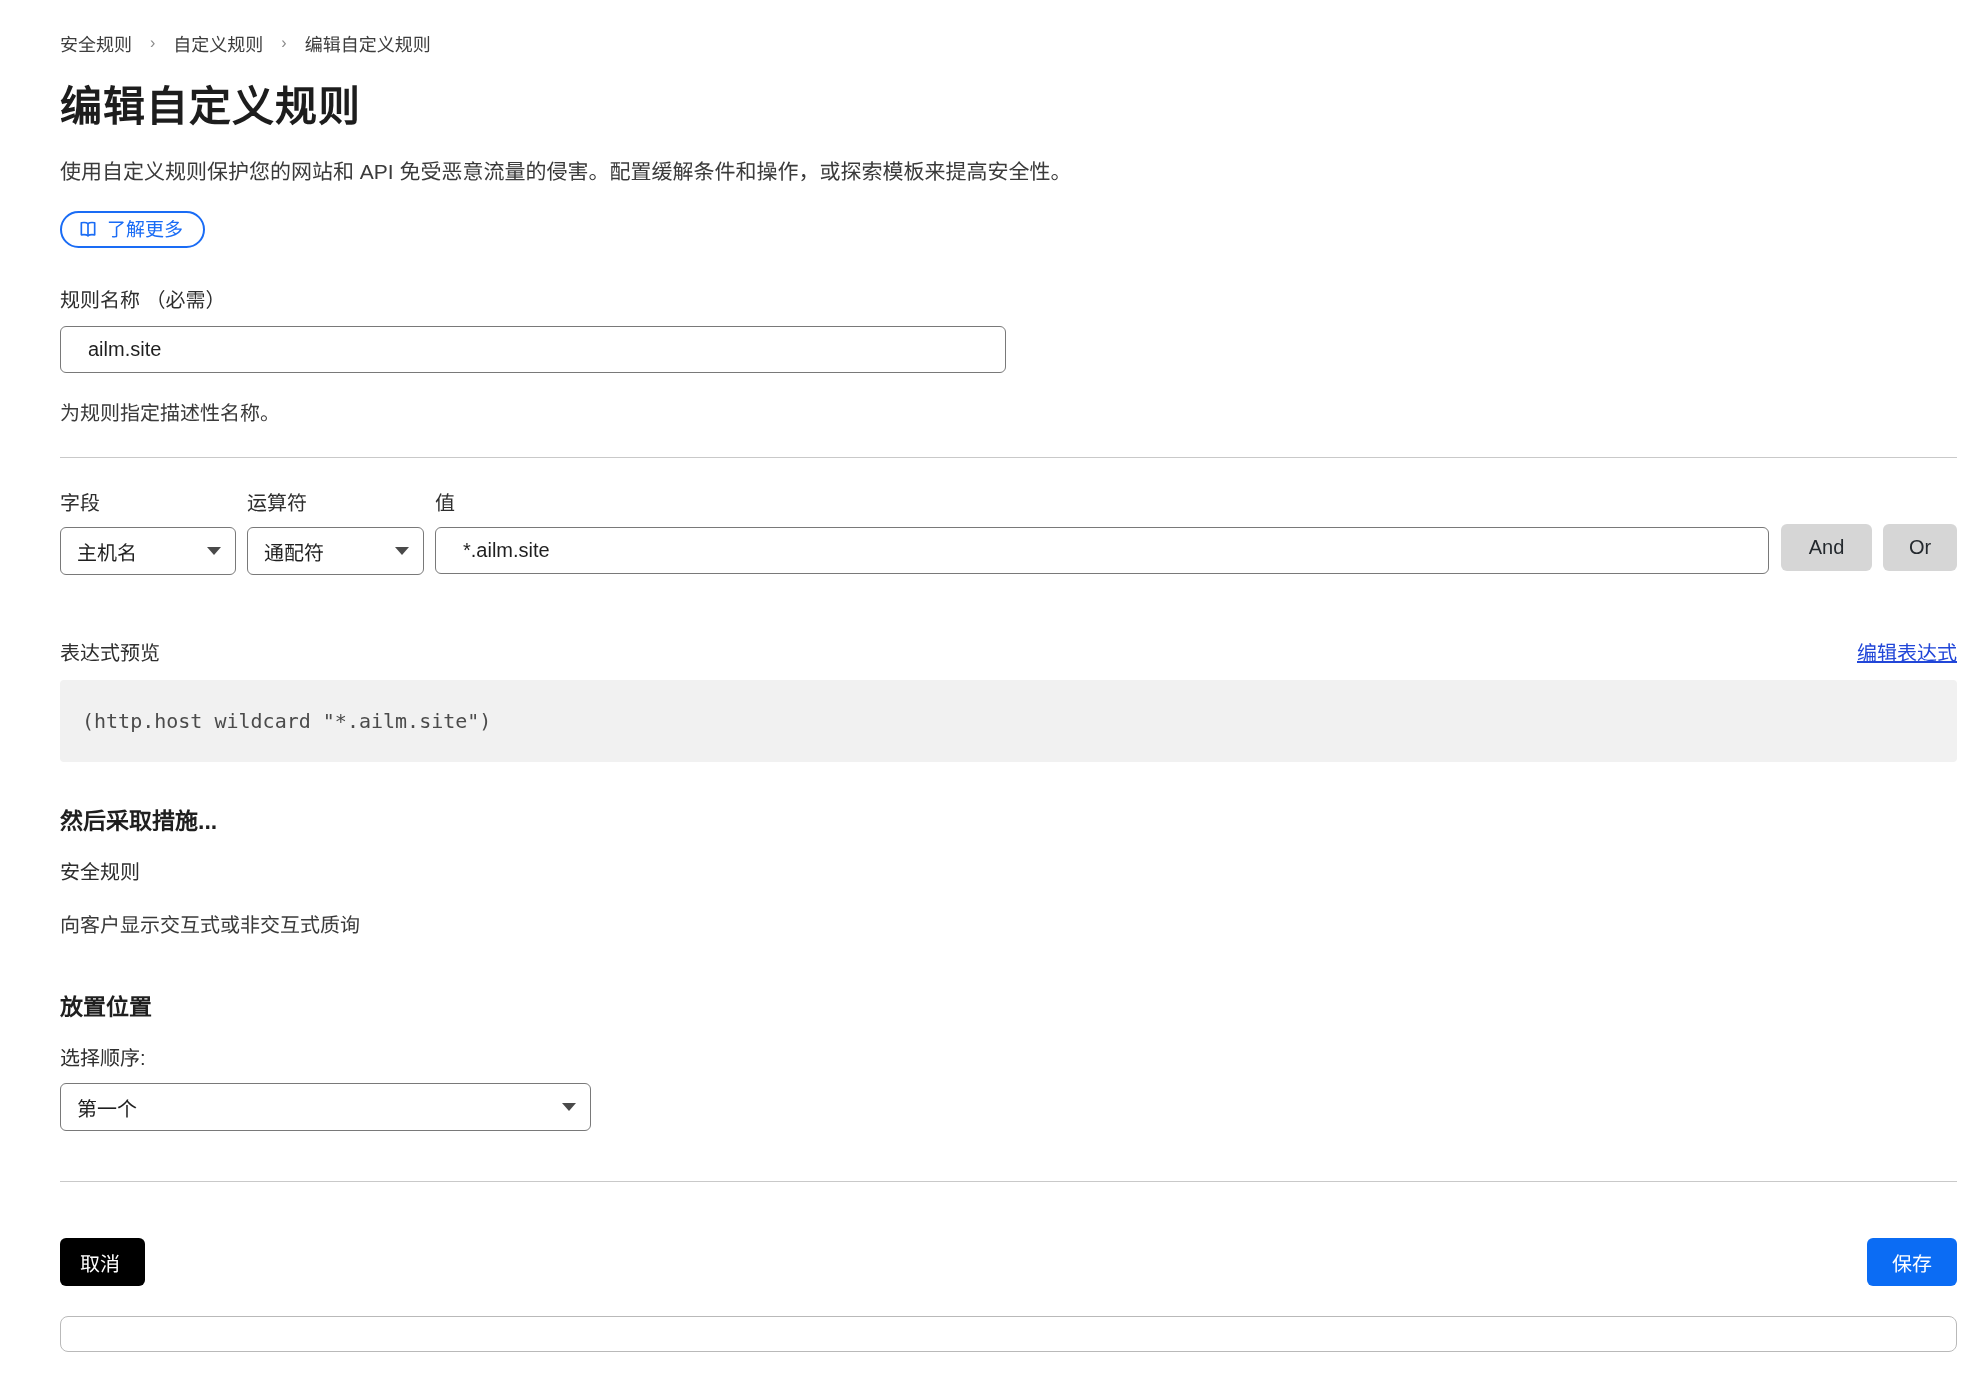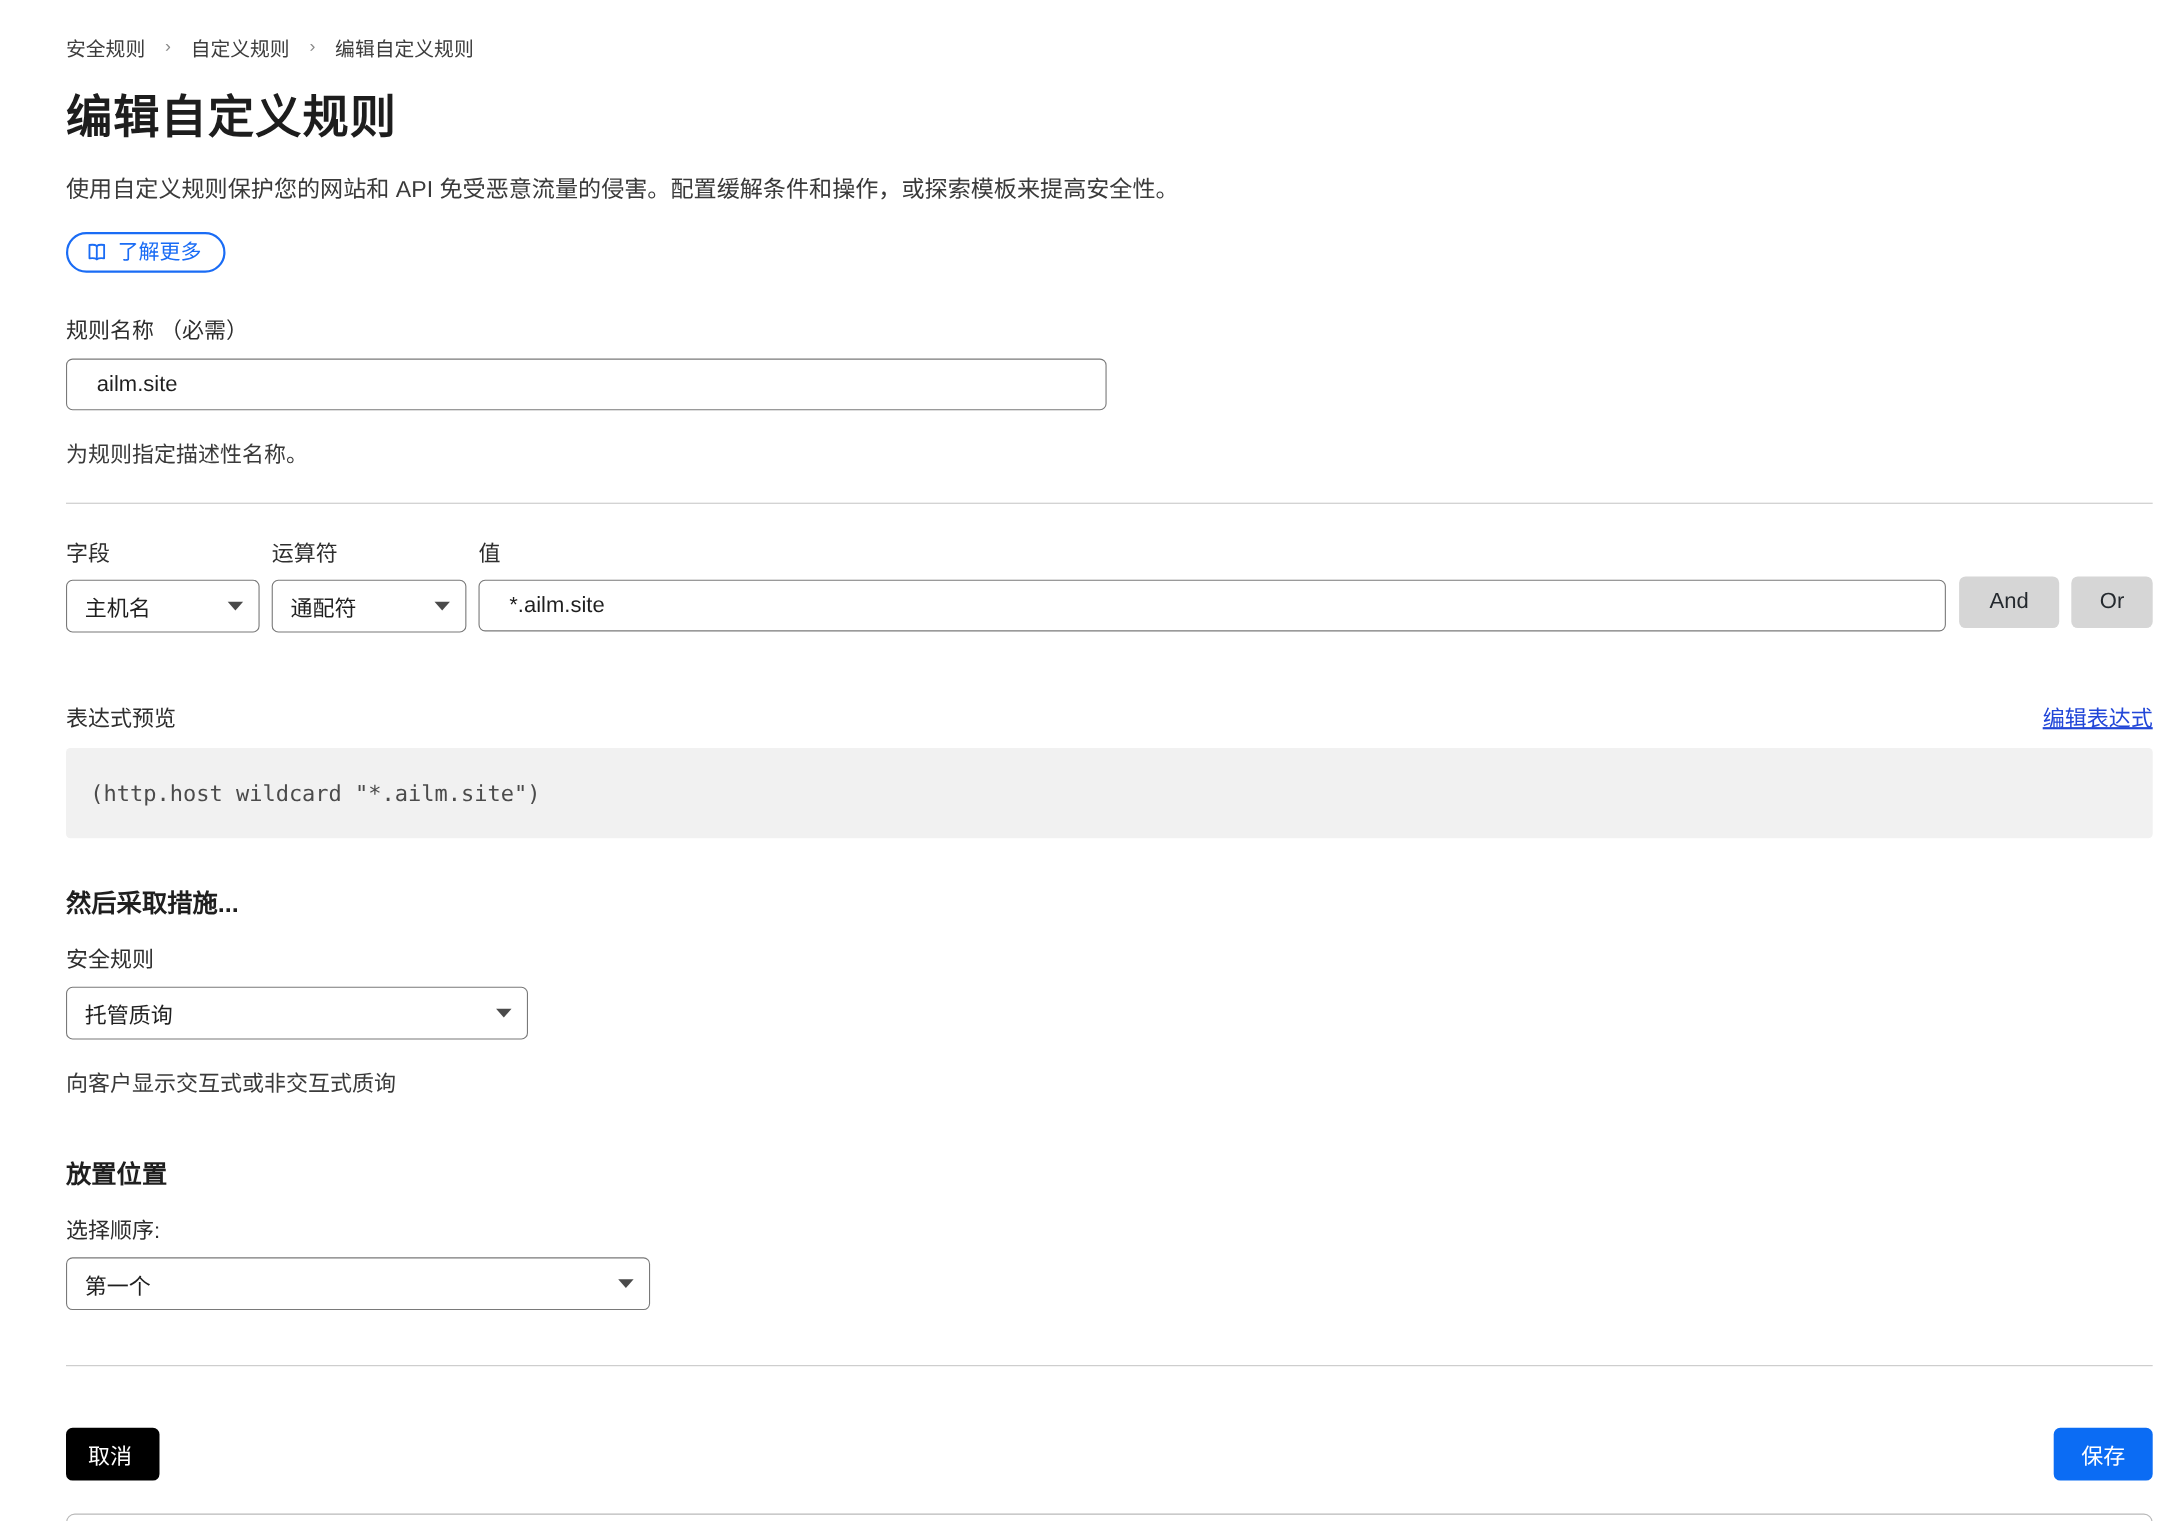--- a/index.html
+++ b/index.html
@@ -171,24 +171,20 @@
     <span class="expr-label">表达式预览</span>
     <a class="edit-link">编辑表达式</a>
   </div>
   <div class="code-block">
     <code>(http.host wildcard "*.ailm.site")</code>
   </div>
 
   <div class="action-section">
     <h2 class="section-heading">然后采取措施...</h2>
     <label class="field-label">安全规则</label>
-    <div class="select action-select">
-      <span>托管质询</span>
-      <span class="caret"></span>
-    </div>
     <div class="helper">向客户显示交互式或非交互式质询</div>
   </div>
 
   <div class="placement-section">
     <h2 class="section-heading">放置位置</h2>
     <label class="field-label">选择顺序:</label>
     <div class="select placement-select">
       <span>第一个</span>
       <span class="caret"></span>
     </div>

